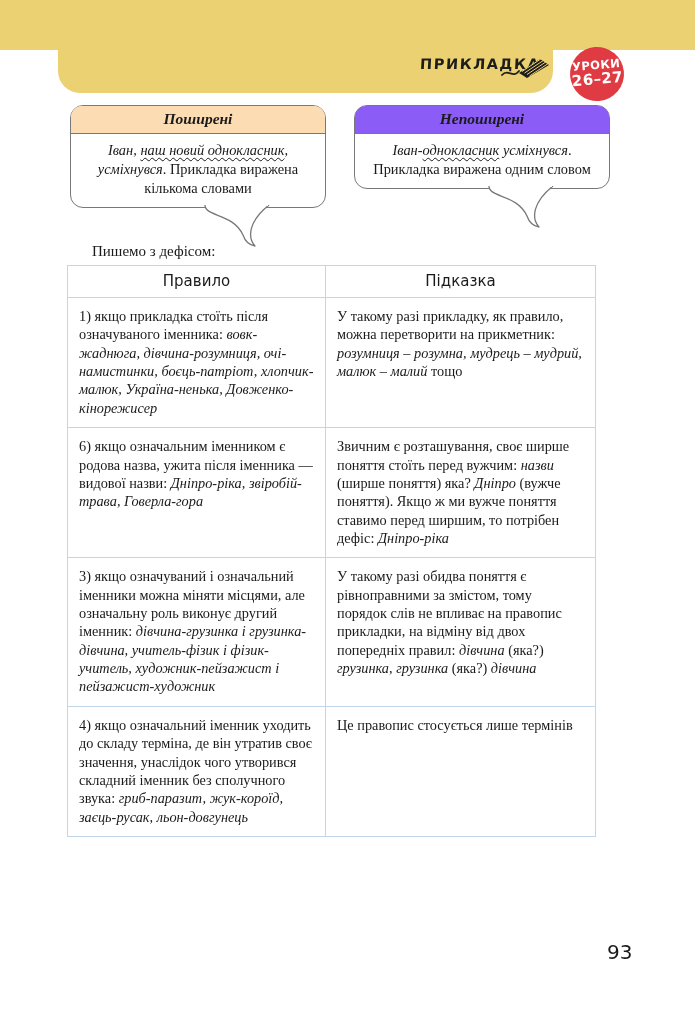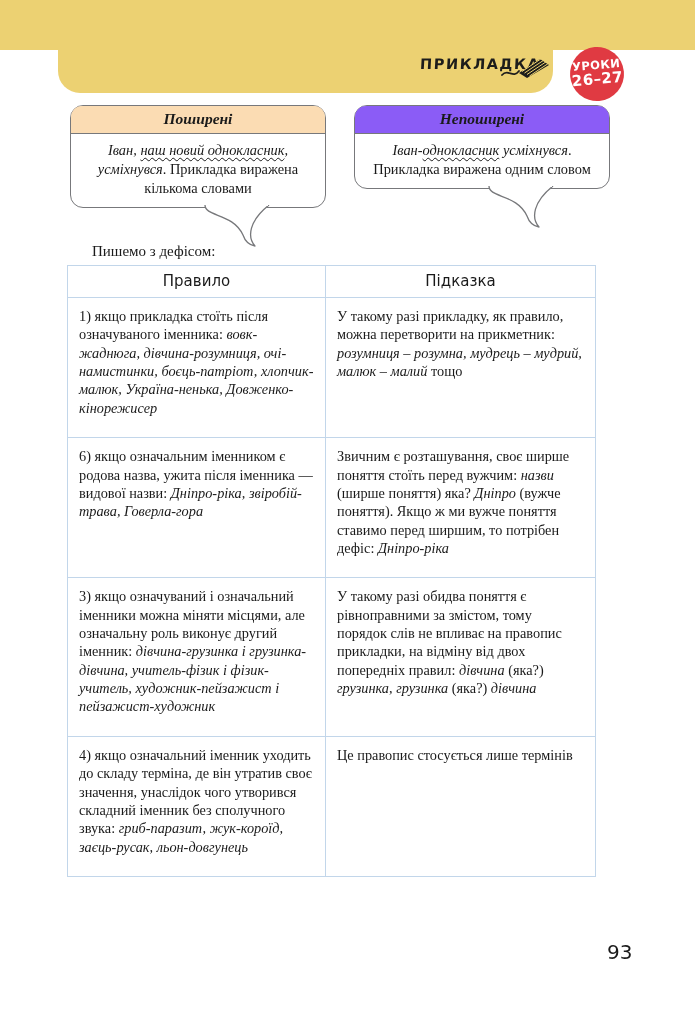--- a/index.html
+++ b/index.html
@@ -168,21 +168,21 @@
     font-family: "DejaVu Sans", sans-serif;
     font-weight: normal;
     font-size: 15px;
     text-align: center;
     padding: 6px 0 7px 0;
     color: #1a1a1a;
   }
   .rules-table td {
     font-size: 14.3px;
     line-height: 1.285;
-    padding: 9px 10px 20px 11px;
+    padding: 9px 10px 10px 11px;
   }
   .rules-table col.c1 { width: 258px; }
   .rules-table col.c2 { width: 270px; }
   .rules-table td i { font-style: italic; }
   .cell-p { margin: 0; }
 
   
   .page-number {
     position: absolute;
     top: 940px;

